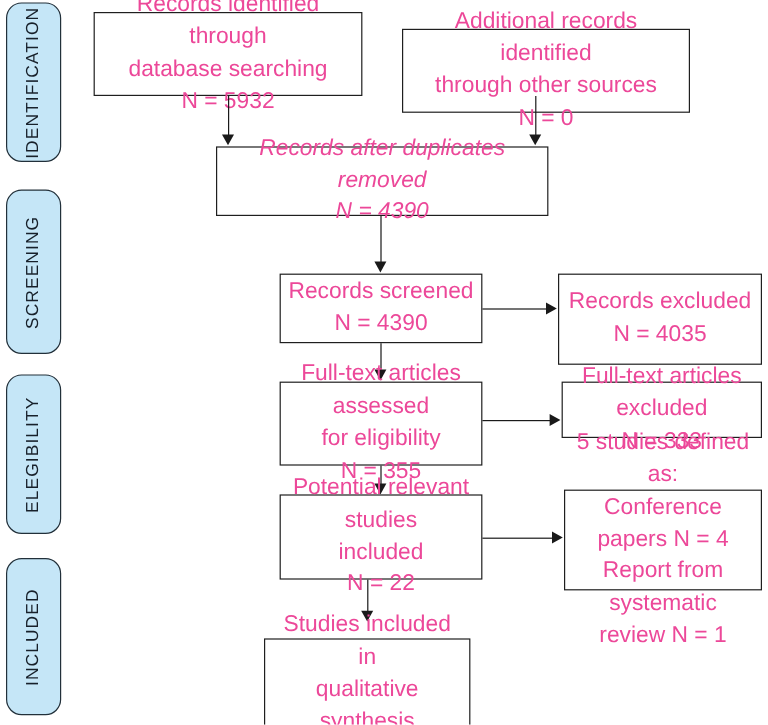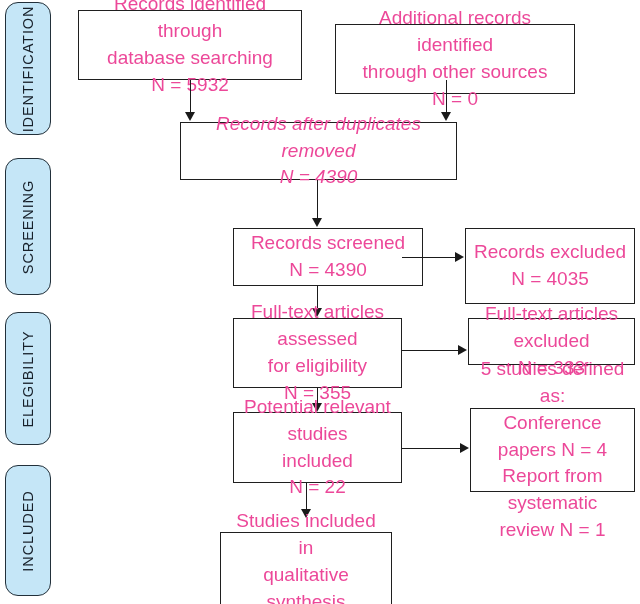--- a/index.html
+++ b/index.html
@@ -127,21 +127,21 @@
   <div class="arrow-down" style="left:441px;top:112px;"></div>
 
   <div class="box" style="left:180px;top:122px;width:277px;height:58px;font-style:italic;">
     <span class="box-text">Records after duplicates removed
 N = 4390</span>
   </div>
 
   <div class="vline" style="left:317px;top:180px;height:40px;"></div>
   <div class="arrow-down" style="left:312px;top:218px;"></div>
 
-  <div class="box" style="left:233px;top:228px;width:190px;height:58px;">
+  <div class="box" style="left:233px;top:228px;width:169px;height:58px;">
     <span class="box-text">Records screened
 N = 4390</span>
   </div>
 
   <div class="box" style="left:465px;top:228px;width:170px;height:76px;">
     <span class="box-text">Records excluded
 N = 4035</span>
   </div>
 
   <div class="hline" style="left:402px;top:257px;width:54px;"></div>

